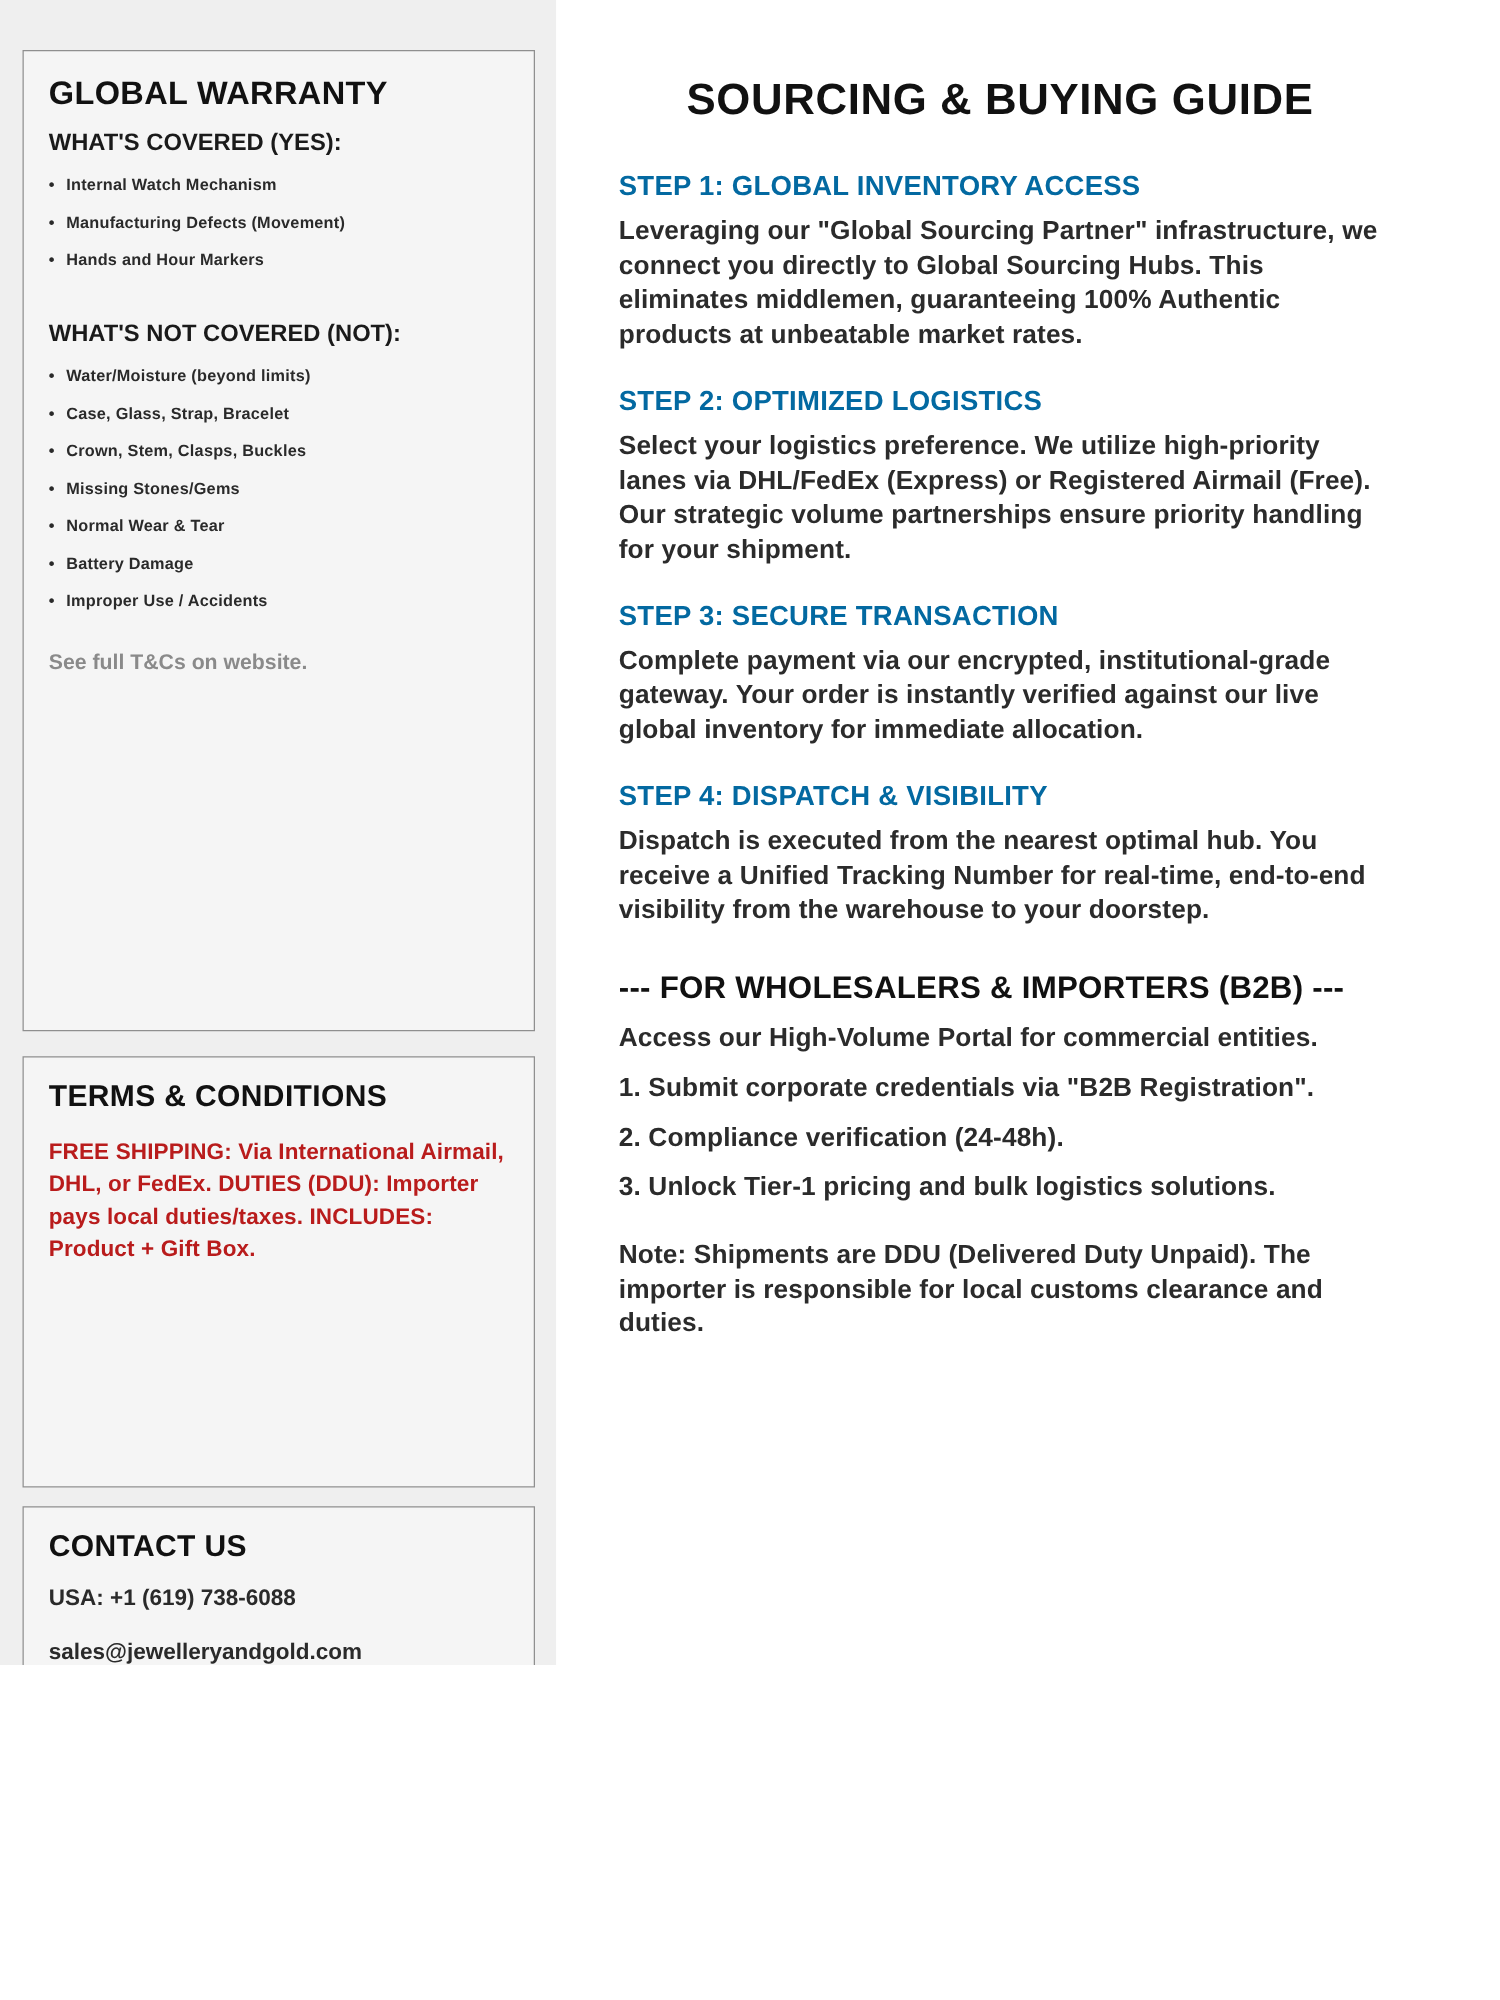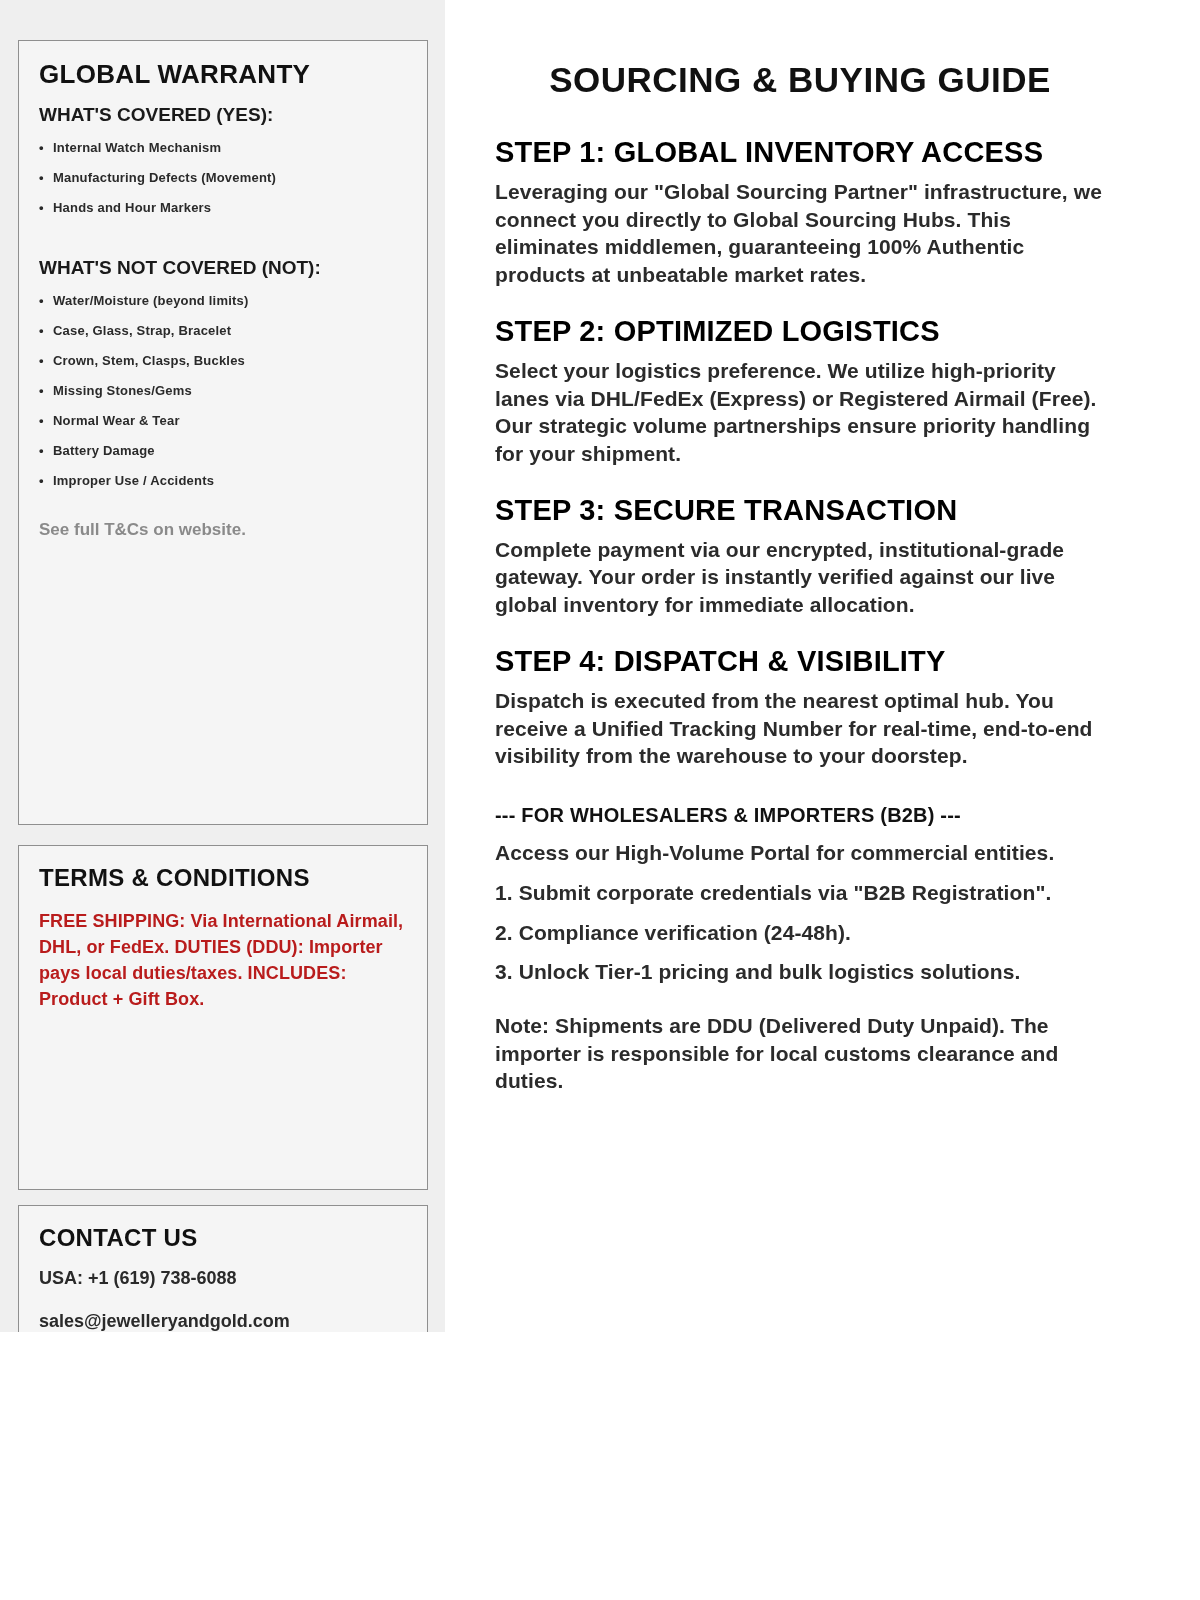--- a/index.html
+++ b/index.html
@@ -99,37 +99,37 @@
   }
   .main-title {
     text-align: center;
     font-size: 35px;
     font-weight: bold;
     color: #111111;
     letter-spacing: 0.5px;
     margin-bottom: 36px;
   }
   .step-heading {
-    font-size: 29px;
-    font-weight: bold;
-    color: #000000;
+    font-size: 22px;
+    font-weight: bold;
+    color: #0369a1;
     margin-top: 26px;
     margin-bottom: 9px;
     letter-spacing: 0.2px;
   }
   .step-body, .b2b-text {
     font-size: 21px;
     font-weight: bold;
     color: #2b2b2b;
     line-height: 1.32;
     letter-spacing: 0.1px;
     max-width: 620px;
   }
   .b2b-heading {
-    font-size: 20px;
+    font-size: 25px;
     font-weight: bold;
     color: #111111;
     margin-top: 34px;
     margin-bottom: 12px;
     letter-spacing: 0.2px;
   }
   .b2b-item { margin-top: 12px; }
   .b2b-note { margin-top: 26px; }
 
   .sku {

